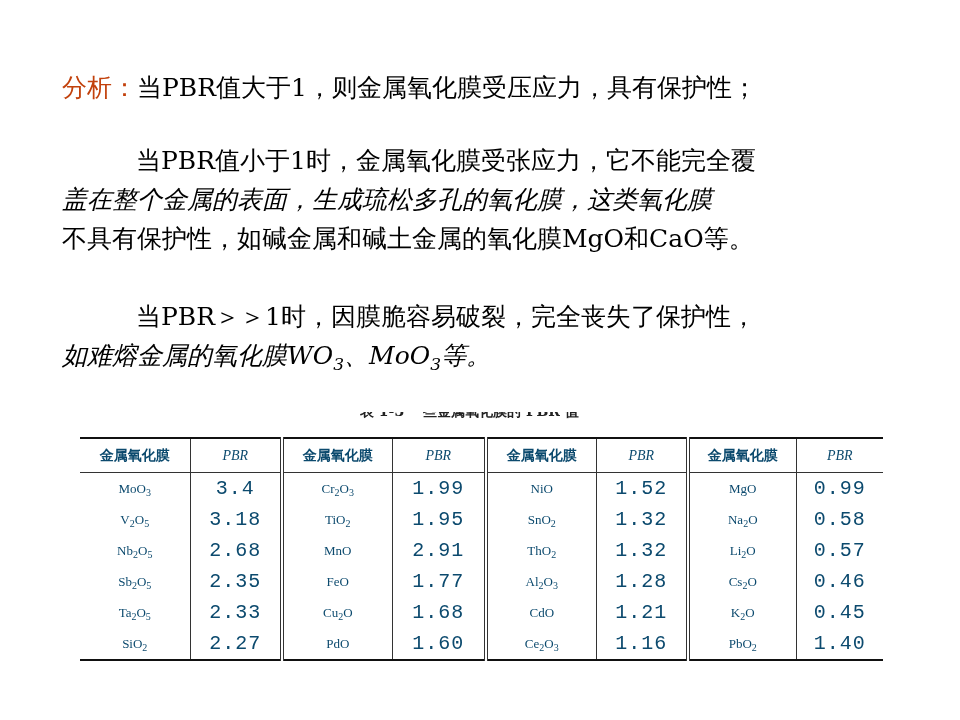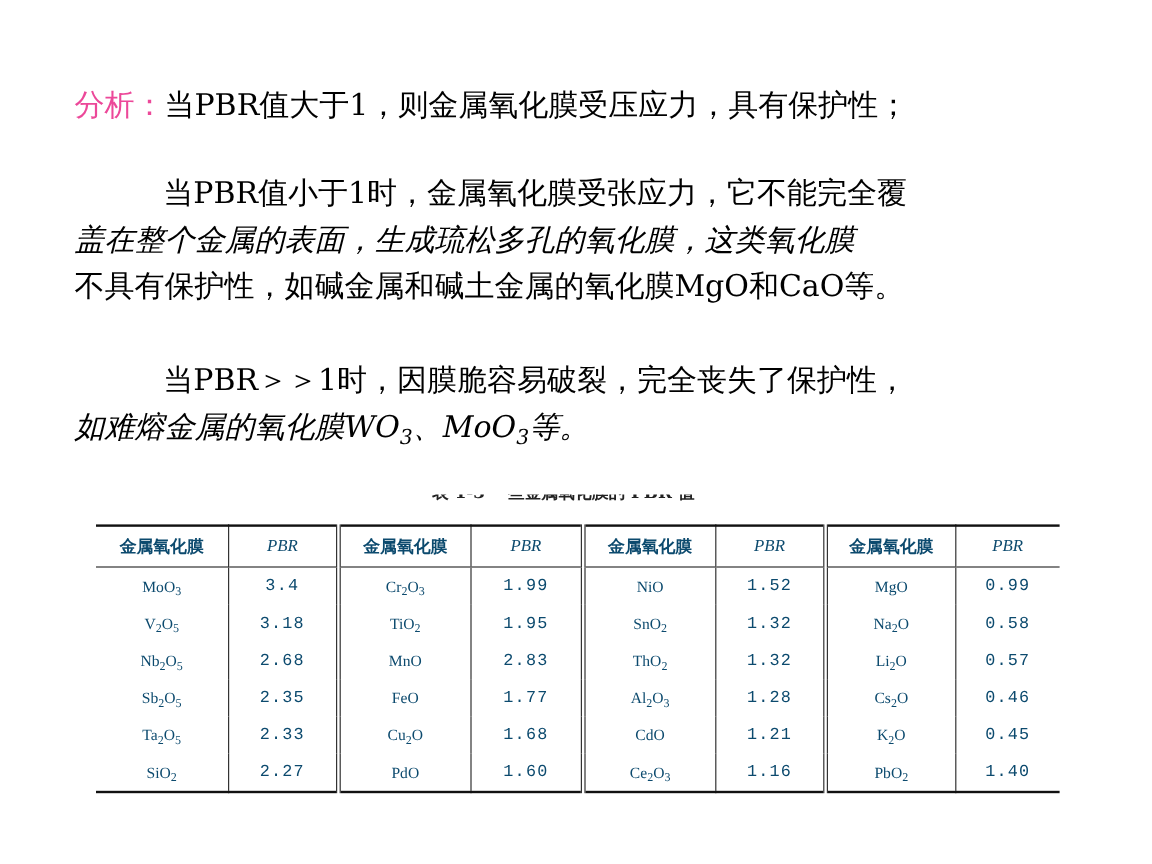--- a/index.html
+++ b/index.html
@@ -16,21 +16,21 @@
     color: #000000;
   }
   .line {
     position: absolute;
     left: 62px;
     font-size: 25px;
     line-height: 30px;
     white-space: nowrap;
     letter-spacing: 0px;
   }
-  .red { color: #ec4899; }
+  .red { color: #c2410c; }
   .indent { left: 136px; }
   sub { font-size: 17px; vertical-align: -6px; line-height: 0; }
 
   
   .caption {
     position: absolute;
     left: 360px;
     top: 412px;
     width: 260px;
     height: 16px;
@@ -76,21 +76,21 @@
     font-style: italic;
     font-weight: normal;
     font-family: "Liberation Serif", serif;
     font-size: 14px;
   }
   table.pbr tbody tr:last-child {
     border-bottom: 2.5px solid #111;
   }
   td.val {
     font-family: "Liberation Mono", "DejaVu Sans Mono", monospace;
-    font-size: 14px;
+    font-size: 20px;
     letter-spacing: 1px;
   }
   td.sep, th.sep { border-right: 1px solid #333; }
   td.dsep, th.dsep { border-right: 4px double #333; }
 </style>
 </head>
 <body>
 
 <div>
 
@@ -151,21 +151,21 @@
             <td class="dsep val">1.95</td>
             <td class="sep"><span>SnO</span><sub style="font-size: 10px; vertical-align: -3px;">2</sub></td>
             <td class="dsep val">1.32</td>
             <td class="sep"><span>Na</span><sub style="font-size: 10px; vertical-align: -3px;">2</sub><span>O</span></td>
             <td class="val">0.58</td>
           </tr>
           <tr>
             <td class="sep"><span>Nb</span><sub style="font-size: 10px; vertical-align: -3px;">2</sub><span>O</span><sub style="font-size: 10px; vertical-align: -3px;">5</sub></td>
             <td class="dsep val">2.68</td>
             <td class="sep"><span>MnO</span></td>
-            <td class="dsep val">2.83</td>
+            <td class="dsep val">2.91</td>
             <td class="sep"><span>ThO</span><sub style="font-size: 10px; vertical-align: -3px;">2</sub></td>
             <td class="dsep val">1.32</td>
             <td class="sep"><span>Li</span><sub style="font-size: 10px; vertical-align: -3px;">2</sub><span>O</span></td>
             <td class="val">0.57</td>
           </tr>
           <tr>
             <td class="sep"><span>Sb</span><sub style="font-size: 10px; vertical-align: -3px;">2</sub><span>O</span><sub style="font-size: 10px; vertical-align: -3px;">5</sub></td>
             <td class="dsep val">2.35</td>
             <td class="sep"><span>FeO</span></td>
             <td class="dsep val">1.77</td>

